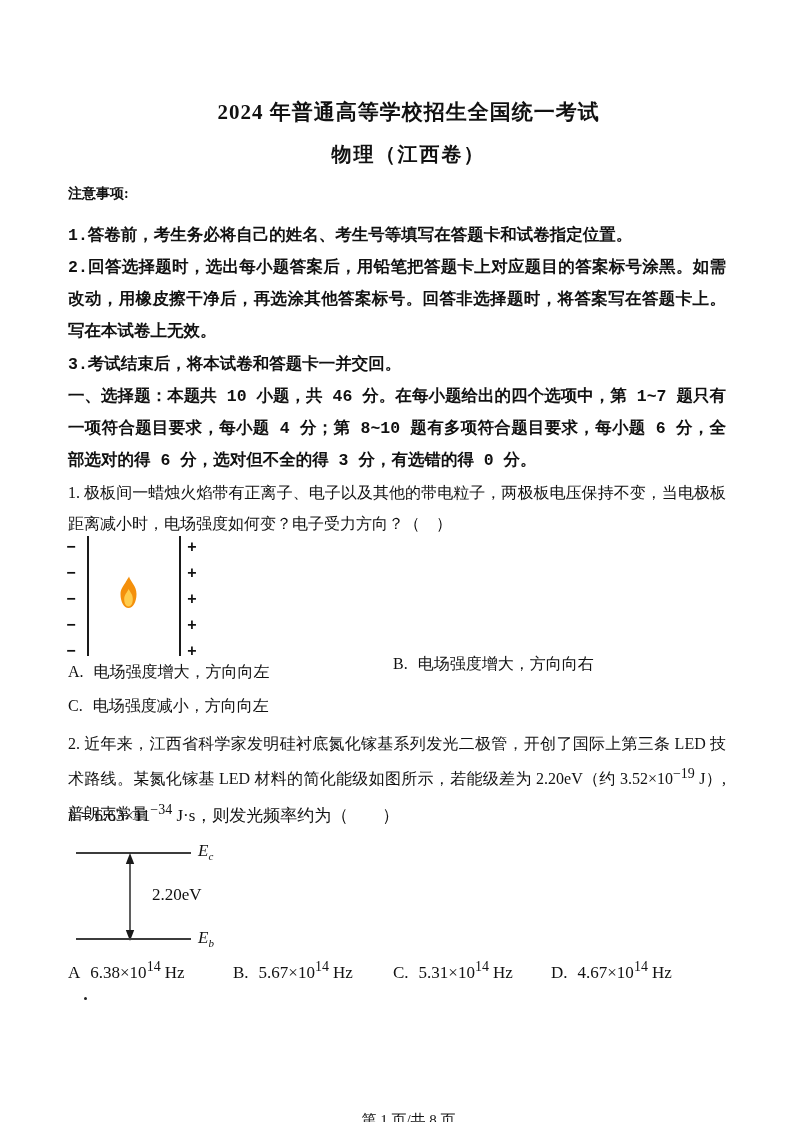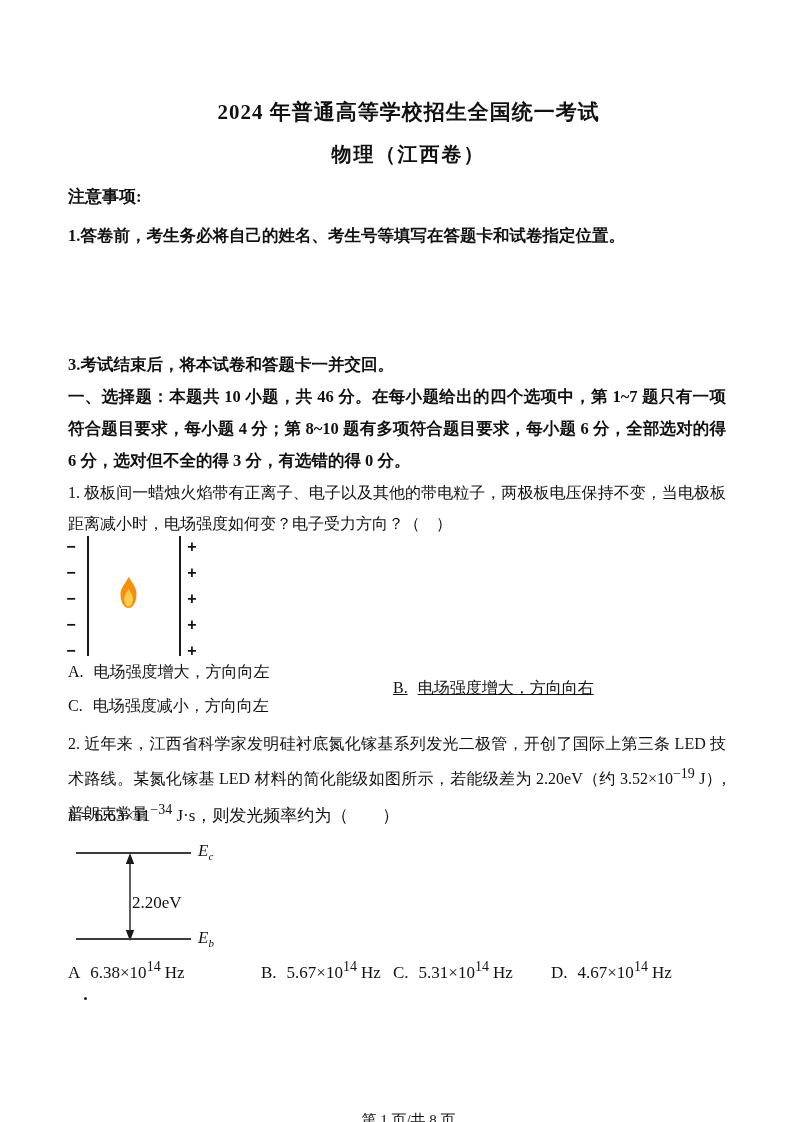--- a/index.html
+++ b/index.html
@@ -9,23 +9,23 @@
     margin:0 auto;
     background:#ffffff;
     font-family:"Liberation Serif","DejaVu Serif",serif;
     color:#111;
     overflow:hidden;
   }
   .abs{position:absolute;}
   .center{left:0;width:793px;text-align:center;padding-left:12px;}
   .title1{top:98px;font-size:21px;font-weight:700;letter-spacing:1px;}
   .title2{top:141px;font-size:20px;font-weight:700;letter-spacing:2px;}
-  .notice-heading{top:185px;left:68px;font-size:17px;font-weight:700;}
+  .notice-heading{top:185px;left:68px;font-size:14px;font-weight:700;}
   .para{left:68px;width:658px;font-size:16.5px;text-align:justify;}
-  .bold{font-weight:700;}
+  .bold{font-weight:700;font-family:Liberation Mono, monospace;}
   .lh32{line-height:32px;}
   .p1{top:220px;}
   .p2{top:252px;}
   .p3{top:349px;}
   .section{top:381px;}
   .q1text{top:477px;font-size:16px;font-weight:400;line-height:31px;}
   .q2text{top:726px;font-size:16px;font-weight:400;line-height:35px;}
   sup{font-size:14px;line-height:0;}
   .formula{top:804px;left:68px;font-size:17px;}
   .formula i{font-family:"Liberation Serif",serif;}
@@ -41,47 +41,48 @@
   
   .fig-energy{top:840px;left:68px;width:240px;height:118px;}
   .elevel{position:absolute;left:8px;width:115px;height:2px;background:#3c3c3c;}
   .elevel-top{top:12px;}
   .elevel-bottom{top:98px;}
   .elabel{position:absolute;left:130px;font-size:17px;font-style:italic;}
   .elabel sub{font-size:11px;font-style:italic;}
   .elabel-top{top:1px;}
   .elabel-bottom{top:88px;}
   .gap-arrow{position:absolute;left:54px;top:13px;}
-  .gap-label{position:absolute;left:64px;top:45px;font-size:17px;font-style:normal;margin-top:8px;}
+  .gap-label{position:absolute;left:84px;top:45px;font-size:17px;font-style:normal;}
   
   .opt{position:absolute;font-size:16px;white-space:nowrap;}
   .opt .lbl{margin-right:10px;}
   .opt .unit{margin-left:4px;}
   .q1optA{left:68px;top:662px;}
-  .q1optB{left:393px;top:678px;text-decoration:underline;}
+  .q1optB{left:393px;top:654px;}
   .q1optC{left:68px;top:696px;}
   .q1optD{left:393px;top:696px;}
   .q2opt{top:963px;font-size:17px;}
   .q2optA{left:68px;}
-  .q2optB{left:233px;margin-left:28px;}
+  .q2optB{left:233px;}
   .q2optC{left:393px;}
   .q2optD{left:551px;}
   .stray-dot{position:absolute;left:84px;top:997px;width:3px;height:3px;border-radius:50%;background:#222;}
   .footer{top:1080px;font-size:15px;margin-top:31px;}
 </style>
 </head>
 <body>
 
 <div class="page">
 
   <div class="abs center title1">2024 年普通高等学校招生全国统一考试</div>
   <div class="abs center title2">物理（江西卷）</div>
 
   <div class="abs notice-heading">注意事项:</div>
   <div class="abs para bold lh32 p1">1.答卷前，考生务必将自己的姓名、考生号等填写在答题卡和试卷指定位置。</div>
+  <div class="abs para bold lh32 p2">2.回答选择题时，选出每小题答案后，用铅笔把答题卡上对应题目的答案标号涂黑。如需改动，用橡皮擦干净后，再选涂其他答案标号。回答非选择题时，将答案写在答题卡上。写在本试卷上无效。</div>
   <div class="abs para bold lh32 p3">3.考试结束后，将本试卷和答题卡一并交回。</div>
 
   <div class="abs para bold lh32 section">一、选择题：本题共 10 小题，共 46 分。在每小题给出的四个选项中，第 1~7 题只有一项符合题目要求，每小题 4 分；第 8~10 题有多项符合题目要求，每小题 6 分，全部选对的得 6 分，选对但不全的得 3 分，有选错的得 0 分。</div>
 
   <div class="abs para q1text">1.  极板间一蜡烛火焰带有正离子、电子以及其他的带电粒子，两极板电压保持不变，当电极板距离减小时，电场强度如何变？电子受力方向？（　）</div>
 
   <div class="abs fig-cap">
     <span class="sign minus-col" style="top:1px">−</span>
     <span class="sign minus-col" style="top:27px">−</span>
     <span class="sign minus-col" style="top:53px">−</span>

